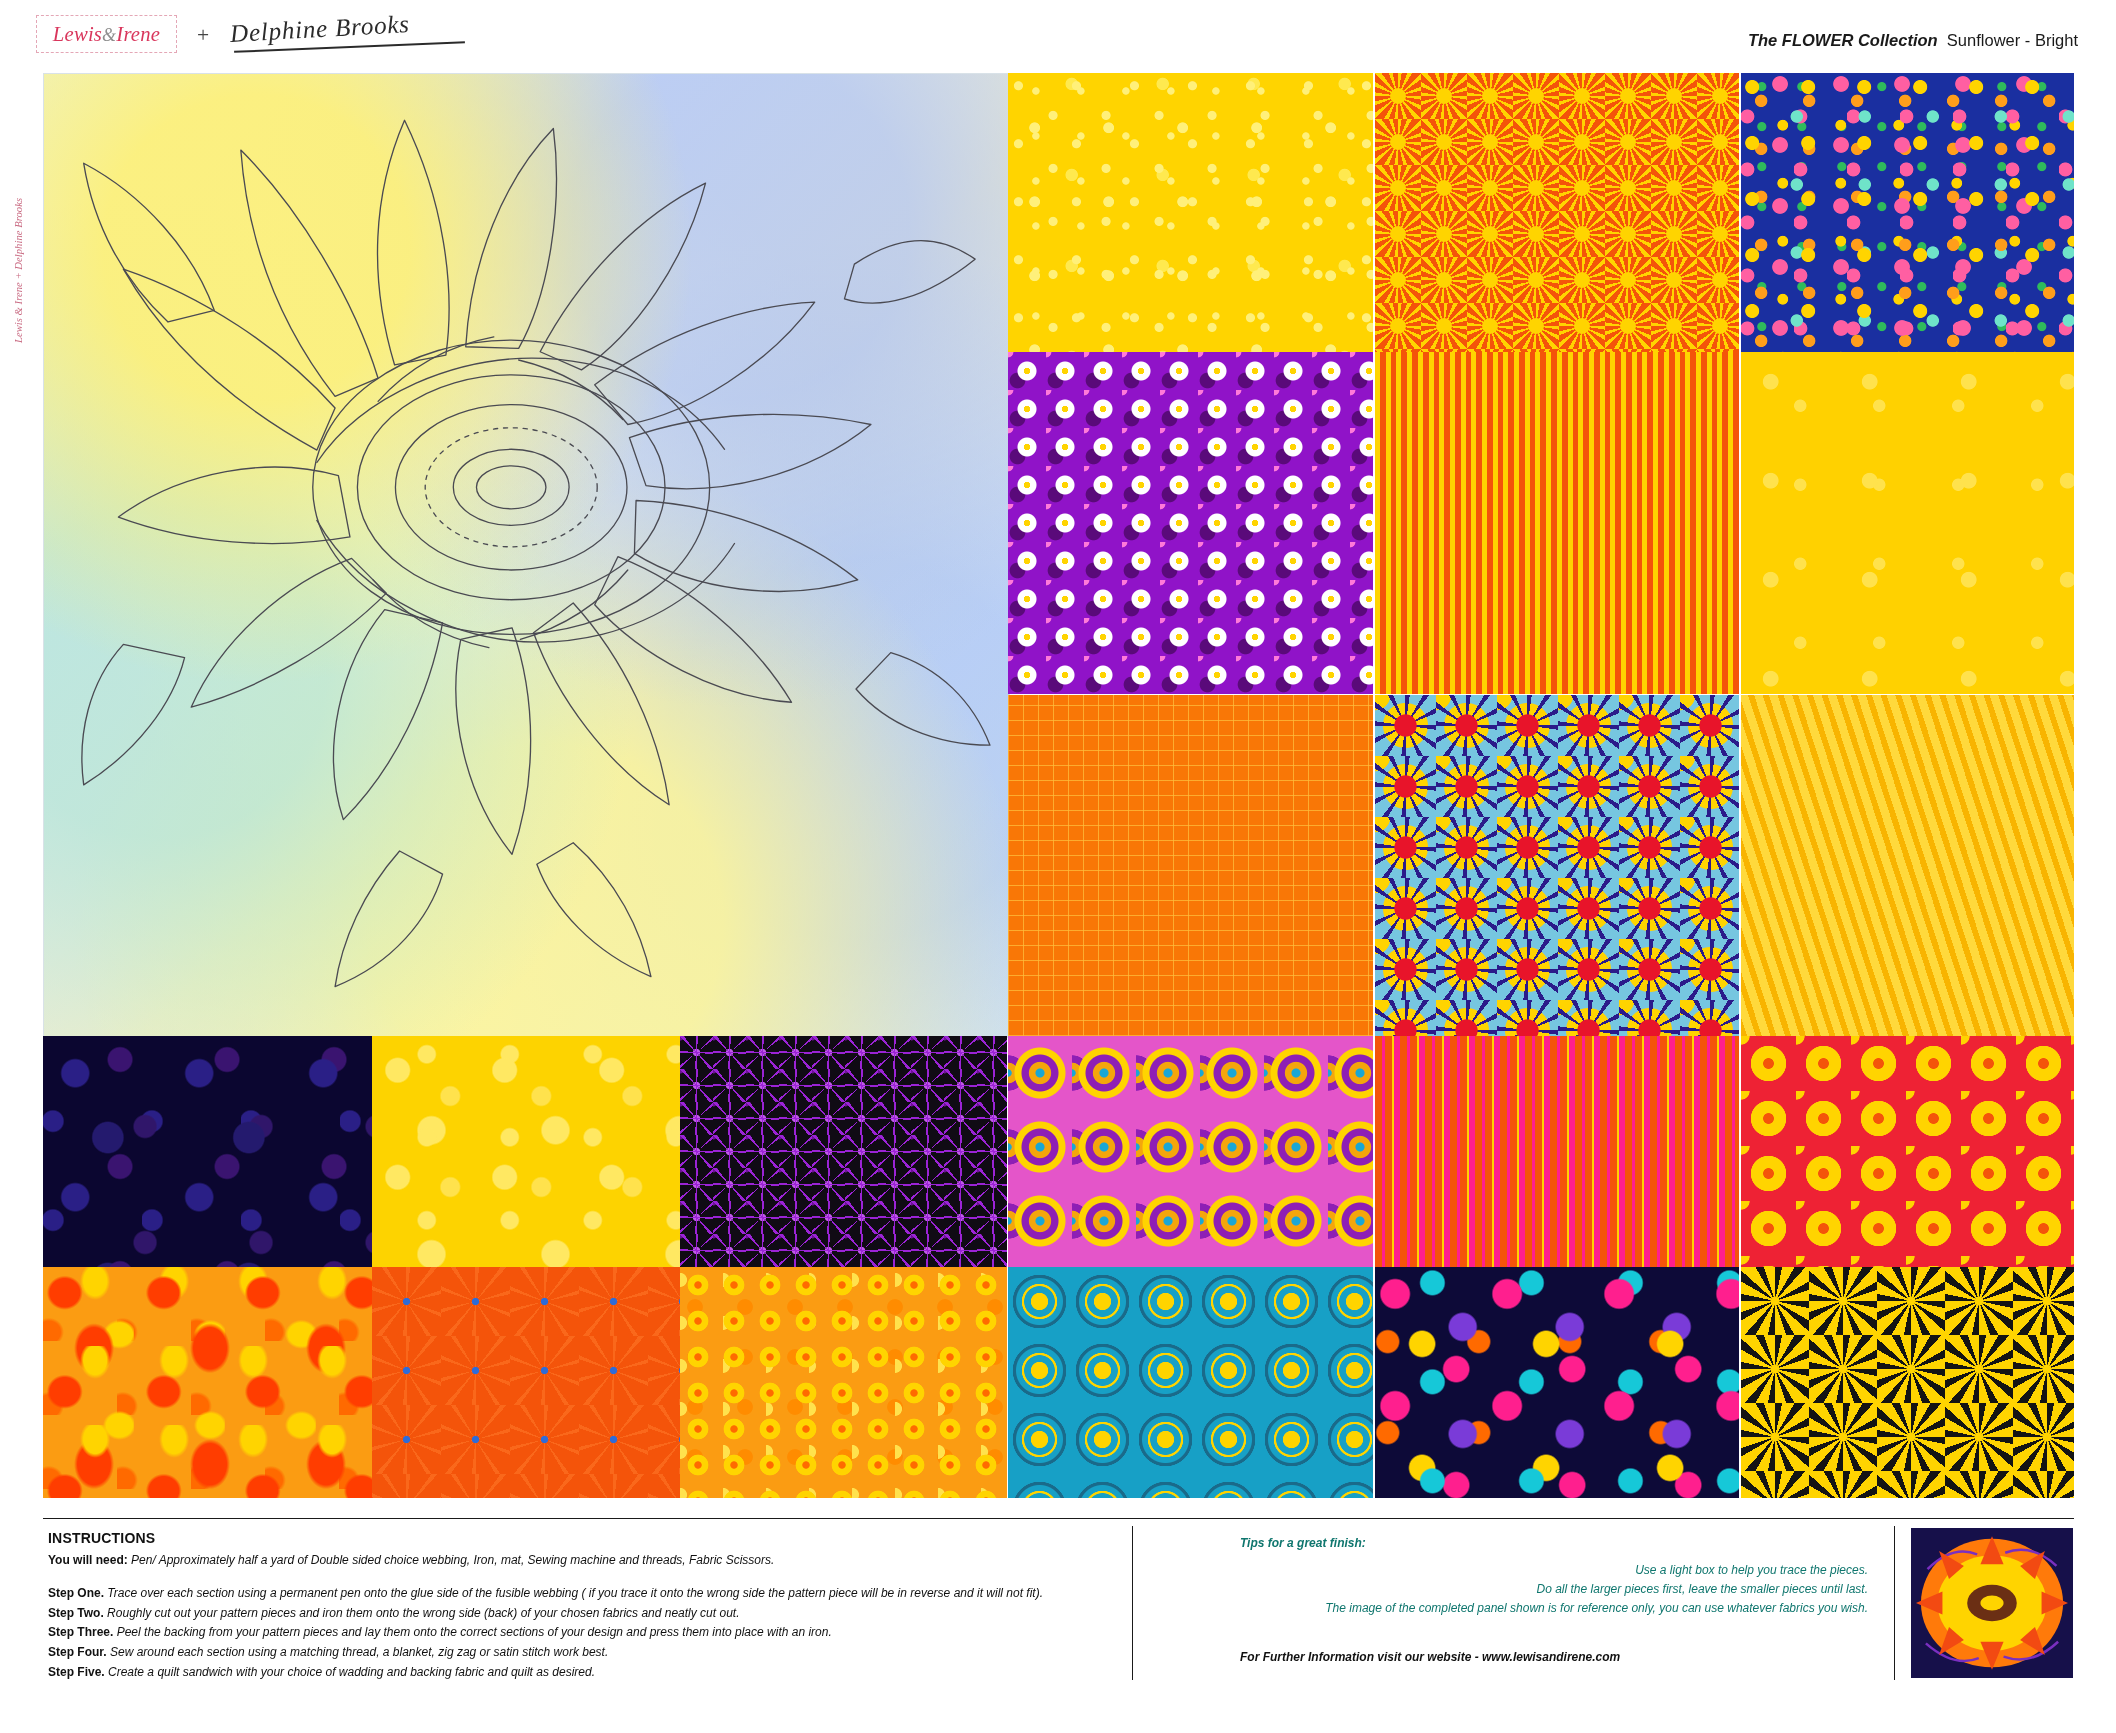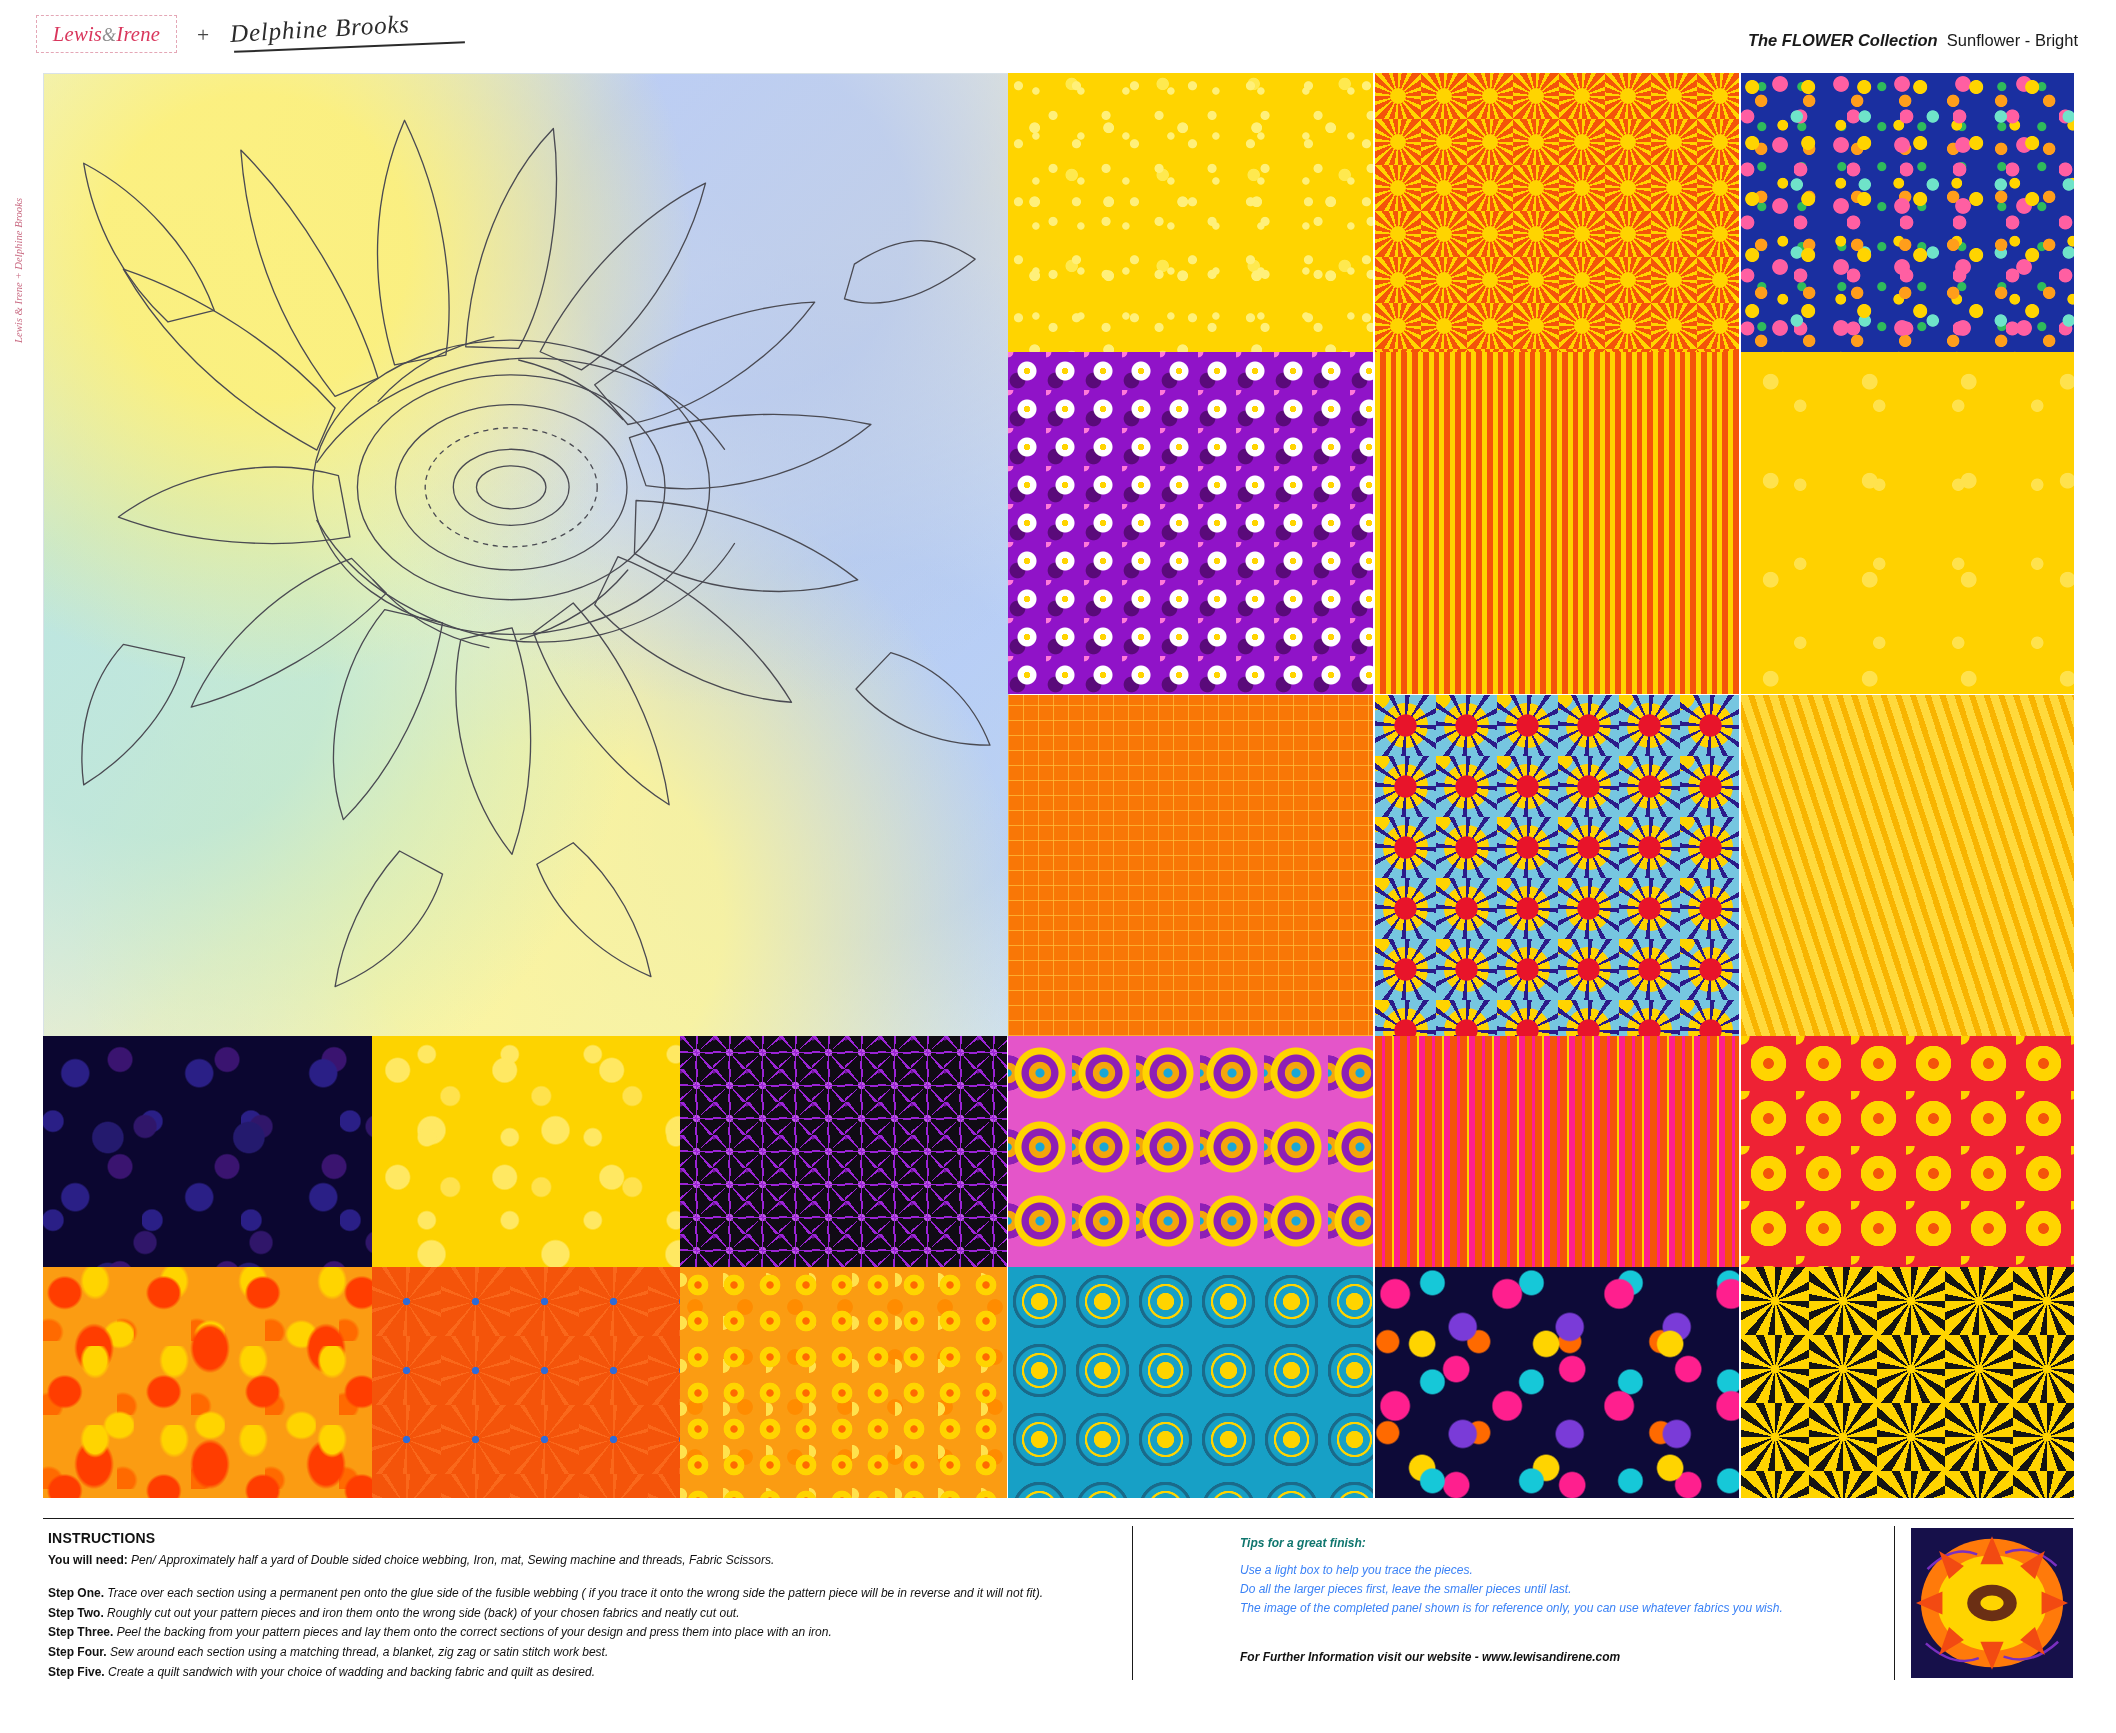--- a/index.html
+++ b/index.html
@@ -49,21 +49,21 @@
   .rule-v1{position:absolute;left:1132px;top:8.3px;width:0.8px;height:154px;background:#1a1a1a;}
   .rule-v2{position:absolute;left:1894px;top:8.3px;width:0.8px;height:154px;background:#1a1a1a;}
   .ins-title{position:absolute;left:48px;top:11.6px;font-size:14px;font-weight:bold;color:#111;letter-spacing:0.2px;}
   .ins-need{position:absolute;left:48px;top:35px;font-size:12px;color:#111;font-style:italic;}
   .ins-need b{font-style:normal;font-weight:bold;}
   .steps{position:absolute;left:48px;top:66px;width:1066px;}
   .step{font-size:12px;color:#111;font-style:italic;line-height:18px;margin-bottom:1.7px;}
   .step b{font-style:normal;font-weight:bold;text-align:right;}
   .tips-title{position:absolute;left:1240px;top:18px;font-size:12px;font-weight:bold;font-style:italic;color:#0f766e;}
   .tips-list{position:absolute;left:1240px;top:43px;width:628px;}
-  .tip{font-size:12px;font-style:italic;color:#3b82f6;line-height:19px;}
+  .tip{font-size:12px;font-style:italic;color:#0f766e;line-height:19px;text-align:right;}
   .tips-more{position:absolute;left:1240px;top:132px;font-size:12px;font-weight:bold;font-style:italic;color:#111;}
   .thumb{position:absolute;left:1911px;top:10px;width:162px;height:150px;overflow:hidden;background:#1b1740;}
   .thumb svg{width:100%;height:100%;}
 </style>
 </head>
 <body>
 
 <div class="page">
 
   <div class="header">

